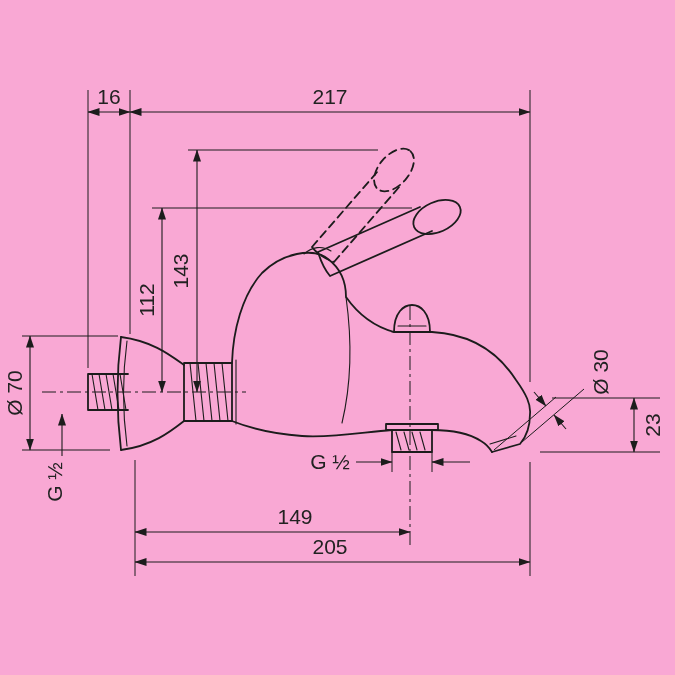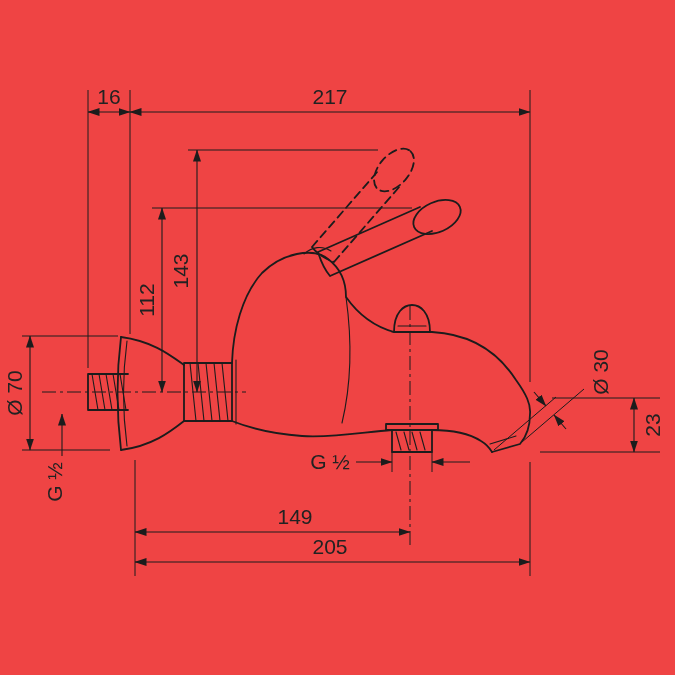--- a/index.html
+++ b/index.html
@@ -1,19 +1,19 @@
 <!DOCTYPE html>
 <html><head>
 <meta charset="utf-8">
 <style>
   html,body{margin:0;padding:0;background:#ffffff;}
   .canvas{
     position:relative;
     width:675px;height:675px;
-    background:#ef4444;
+    background:#f9a8d4;
     font-family:"Liberation Sans", sans-serif;
     overflow:hidden;
   }
   svg{position:absolute;left:0;top:0;}
   .outline{fill:none;stroke:#1c1c1c;stroke-width:1.8;stroke-linecap:round;stroke-linejoin:round;}
   .thin{fill:none;stroke:#1c1c1c;stroke-width:1.1;stroke-linecap:round;}
   .dashed{stroke-dasharray:8 5;}
   .ext{fill:none;stroke:#1c1c1c;stroke-width:1;}
   .dim{fill:none;stroke:#1c1c1c;stroke-width:1.1;}
   .center{fill:none;stroke:#1c1c1c;stroke-width:1;stroke-dasharray:14 4 3 4;}

